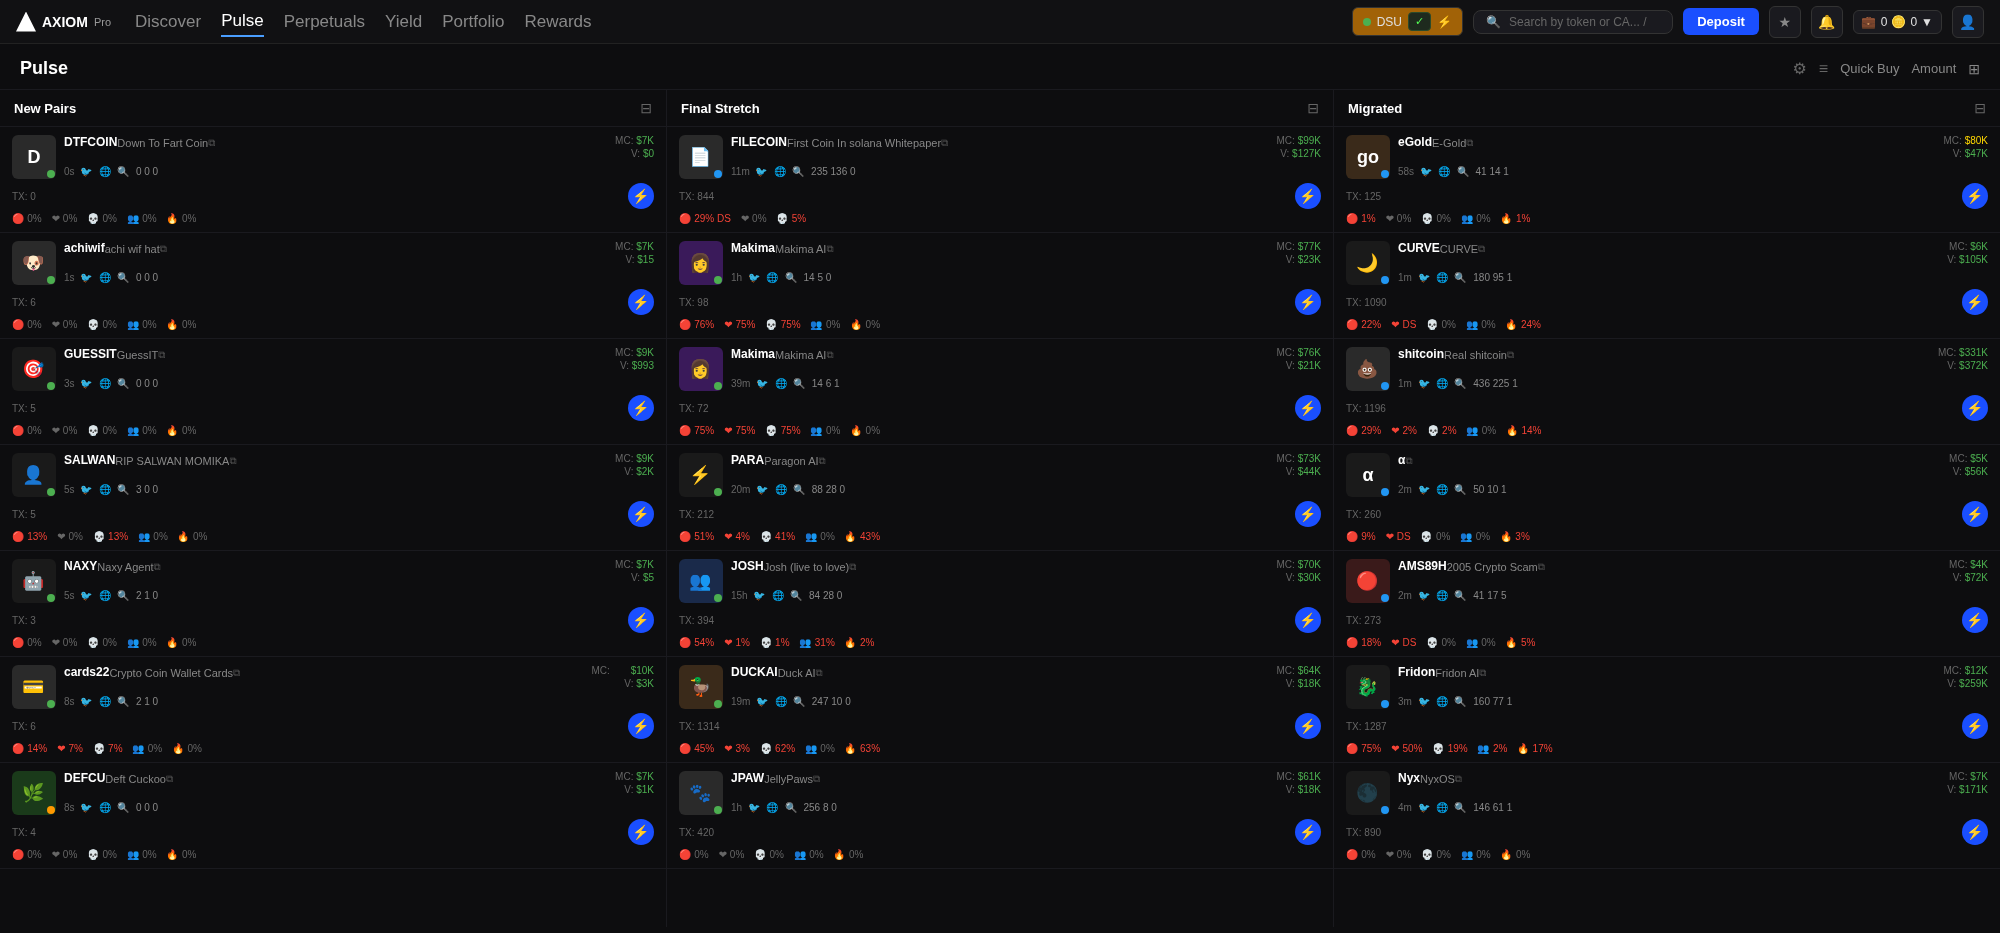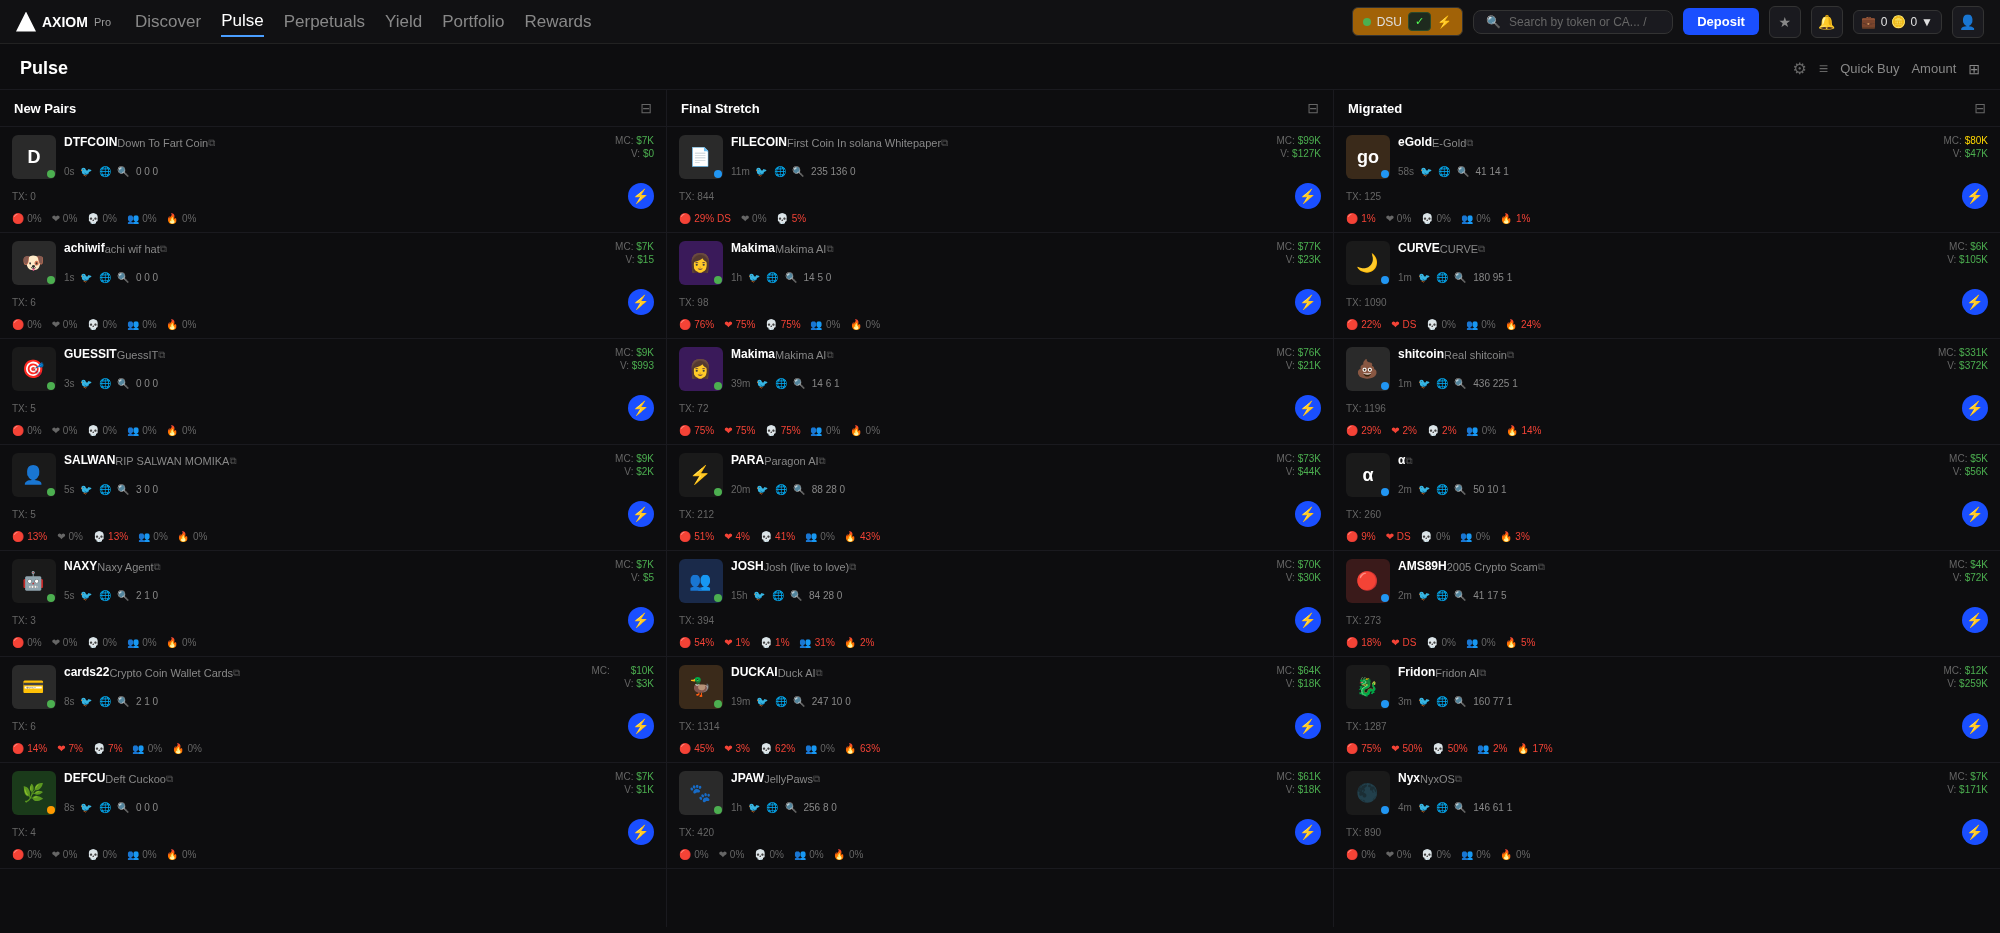--- a/index.html
+++ b/index.html
@@ -1121,21 +1121,21 @@
           <span class="v-label">V: <span style="color:#4caf50;">$259K</span></span>
         </div>
       </div>
       <div class="card-tx-row">
         <span class="tx-label">TX: 1287</span>
         <div class="buy-btn">⚡</div>
       </div>
       <div class="card-pct-row">
         <span class="pct-item pct-red">🔴 75%</span>
             <span class="pct-item pct-red">❤ 50%</span>
-            <span class="pct-item pct-red">💀 50%</span>
+            <span class="pct-item pct-red">💀 19%</span>
             <span class="pct-item pct-red">👥 2%</span>
             <span class="pct-item pct-red">🔥 17%</span>
       </div>
     </div>
         <div class="card">
       <div class="card-top">
         <div class="token-img bg-dark">
           <div class="token-img-inner">🌑</div>
           <div class="status-dot blue" style="background:#2196f3;"></div>
         </div>

